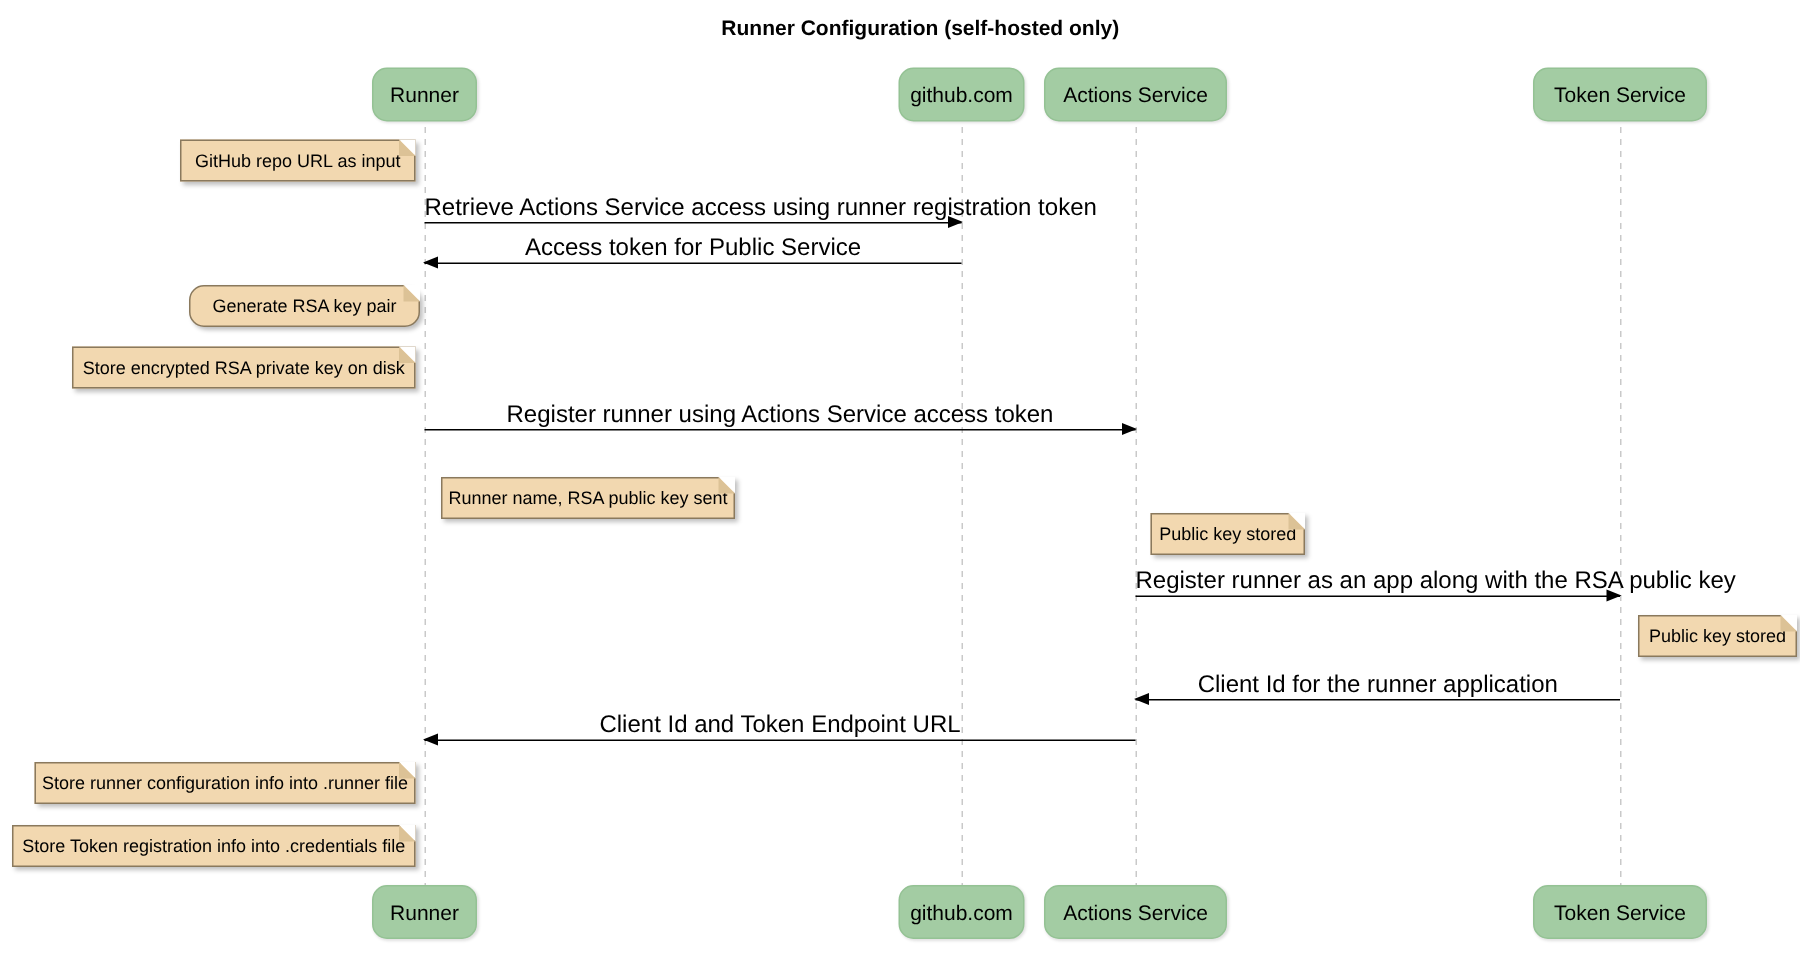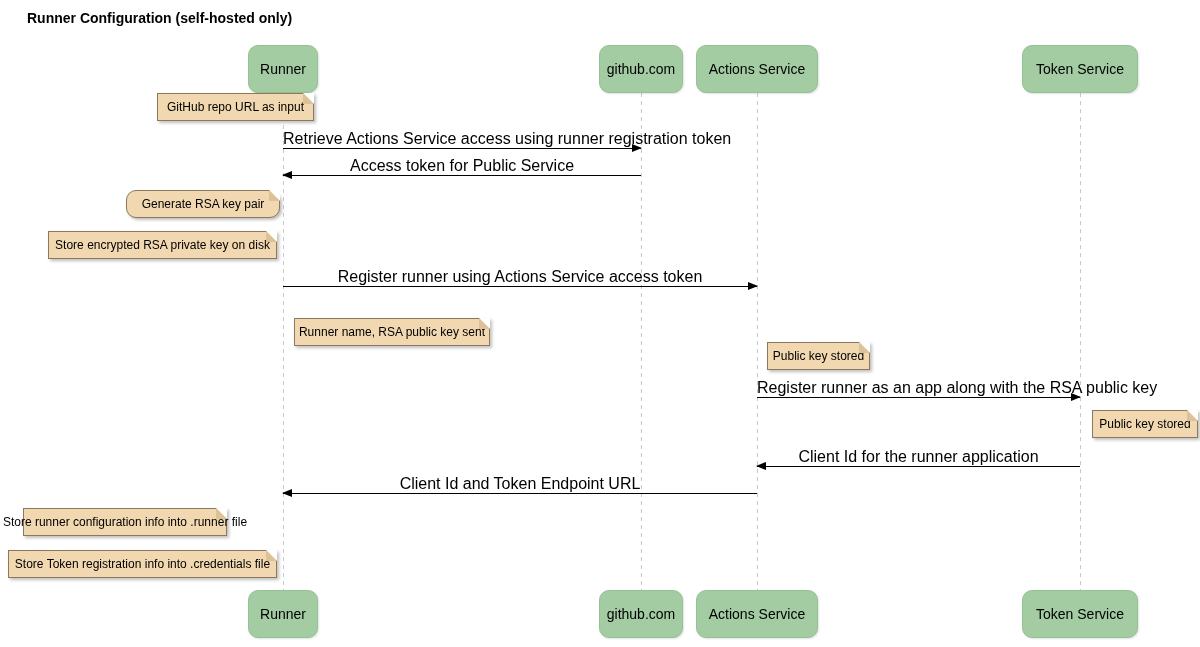--- a/index.html
+++ b/index.html
@@ -11,29 +11,29 @@
     --lifeline:#C9C9C9;
     --arrow:#000000;
   }
   html,body{margin:0;padding:0;}
   body{
     width:1200px;height:647px;background:#ffffff;position:relative;overflow:hidden;
     font-family:"Liberation Sans", sans-serif;color:#000;
   }
   .diagram{position:absolute;inset:0;}
   .title{
-    position:absolute;left:0;right:0;top:10px;text-align:left;
+    position:absolute;left:0;right:0;top:10px;text-align:center;
     font-size:14px;font-weight:bold;padding-left:27px;
   }
   .lifeline{
     position:absolute;width:1px;top:77px;height:514px;
     background:repeating-linear-gradient(to bottom,var(--lifeline) 0 4px,transparent 4px 8px);
   }
   .participant{
-    position:absolute;height:48px;border-radius:10px;
+    position:absolute;height:36px;border-radius:10px;
     background:var(--participant-fill);
     border:1px solid var(--participant-border);
     box-sizing:border-box;
     display:flex;align-items:center;justify-content:center;
     font-size:14px;
     box-shadow:1px 1px 2px rgba(0,0,0,0.12);
   }
   .message{position:absolute;}
   .msg-label{
     height:15px;line-height:15px;font-size:16px;text-align:center;
@@ -143,21 +143,21 @@
       </div>
   </div>
 
   <div class="message" style="left:283px;top:476px;width:474px;">
     <div class="msg-label">Client Id and Token Endpoint URL</div>
     <div class="msg-line">
         <span class="arrowhead left"></span>
       </div>
   </div>
 
-  <div class="note" style="left:120px;top:93px;width:157px;margin-left:37px;">
+  <div class="note" style="left:120px;top:93px;width:157px;">
     <span>GitHub repo URL as input</span>
     <span class="fold-cut"></span>
     <span class="fold-flap"></span>
   </div>
 
   <div class="note" style="left:126px;top:190px;width:154px;border-radius:10px;">
     <span>Generate RSA key pair</span>
     <span class="fold-cut"></span>
     <span class="fold-flap"></span>
   </div>
@@ -179,21 +179,21 @@
     <span class="fold-cut"></span>
     <span class="fold-flap"></span>
   </div>
 
   <div class="note" style="left:1092px;top:410px;width:106px;">
     <span>Public key stored</span>
     <span class="fold-cut"></span>
     <span class="fold-flap"></span>
   </div>
 
-  <div class="note" style="left:23px;top:508px;width:204px;">
+  <div class="note" style="left:23px;top:508px;width:254px;">
     <span>Store runner configuration info into .runner file</span>
     <span class="fold-cut"></span>
     <span class="fold-flap"></span>
   </div>
 
   <div class="note" style="left:8px;top:550px;width:269px;">
     <span>Store Token registration info into .credentials file</span>
     <span class="fold-cut"></span>
     <span class="fold-flap"></span>
   </div>

